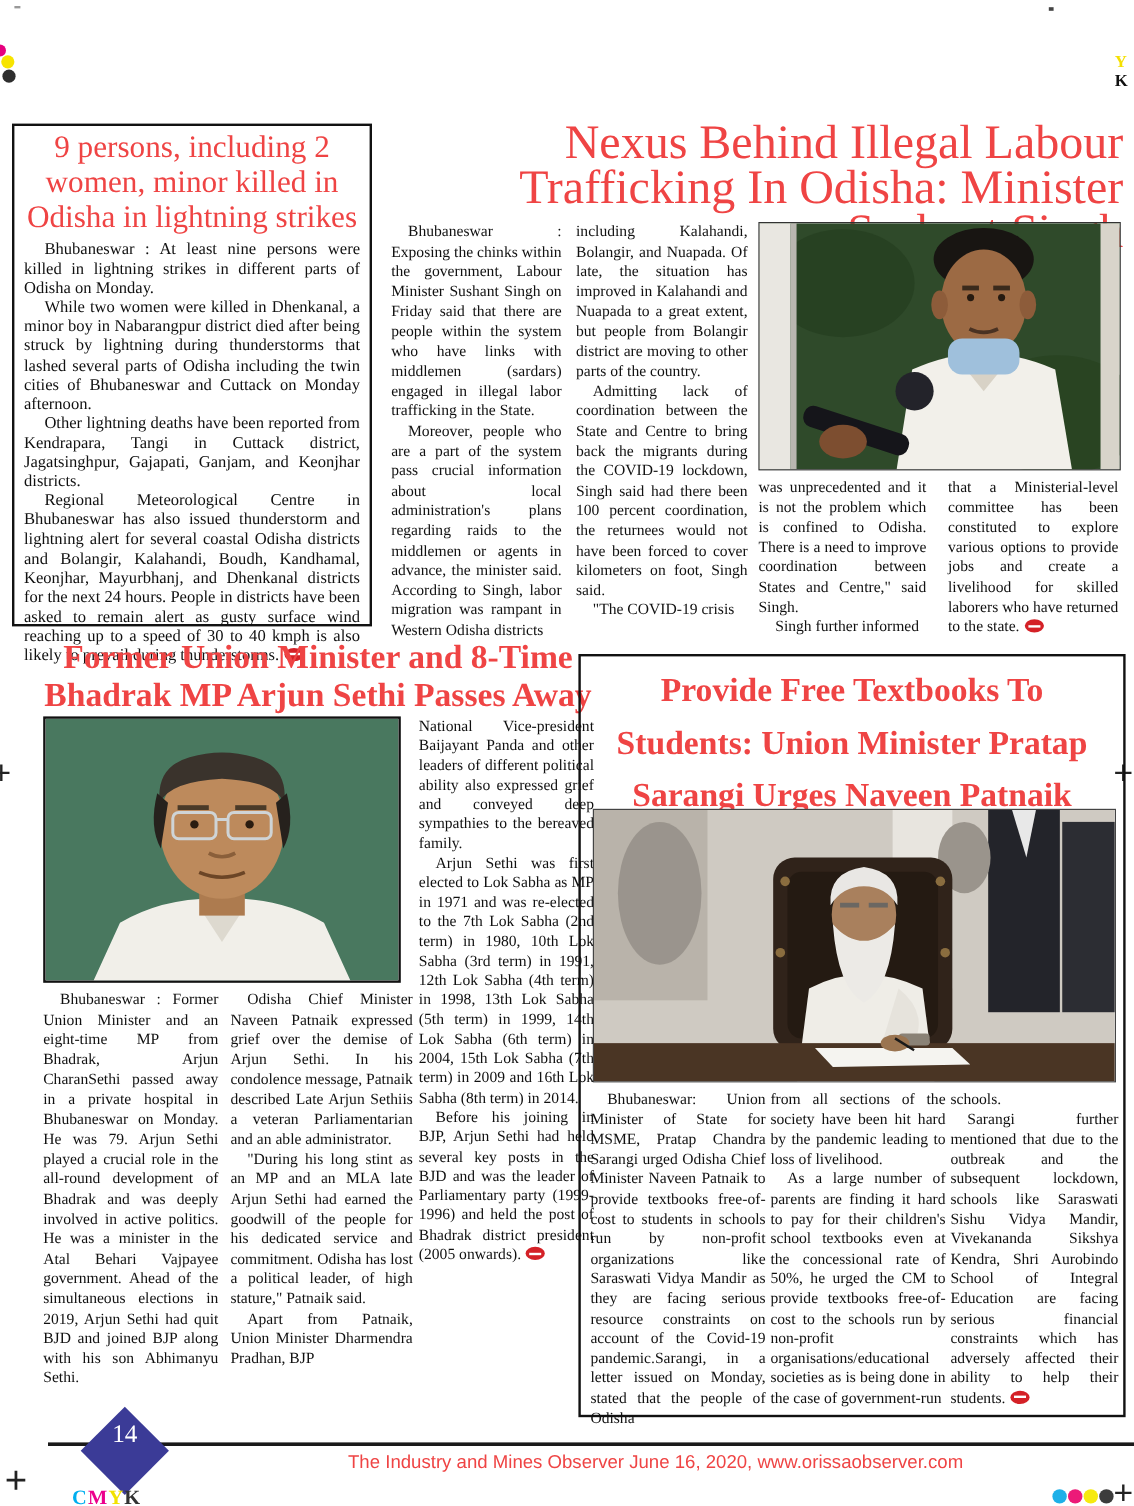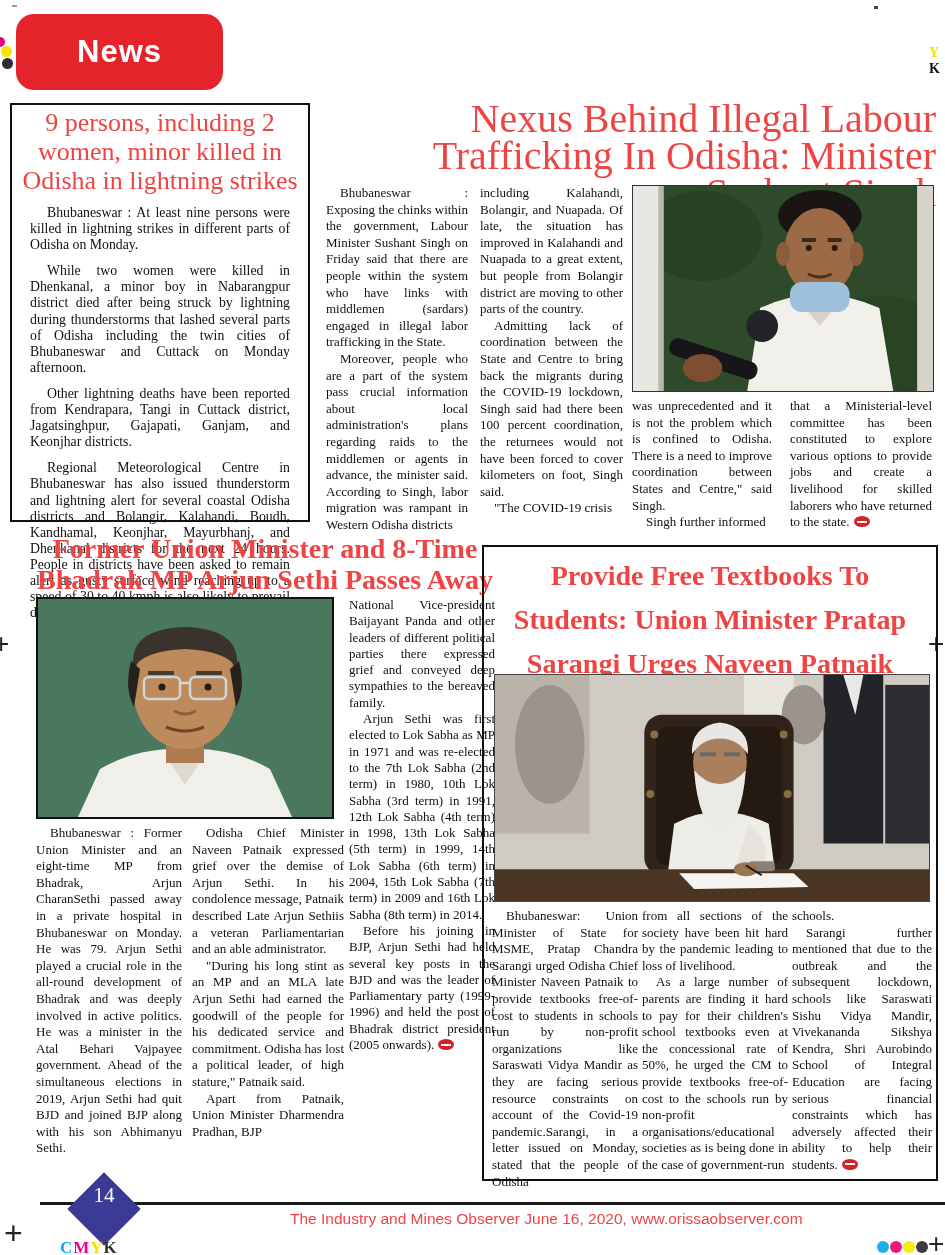--- a/index.html
+++ b/index.html
@@ -20,21 +20,21 @@
   
   h1{margin:0;color:#ef4444;}
   .colp{position:absolute;}
   .colp p{margin:0;text-align:justify;font-size:13px;line-height:16.6px;text-indent:14px;}
   .colp p.ni{text-indent:0;}
 
   
   .a1{position:absolute;left:10px;top:103px;width:300px;height:419px;border:2px solid #111;
       box-sizing:border-box;padding:3px 8px;}
   .a1 h1{font-weight:400;font-size:26px;line-height:29px;text-align:center;margin-bottom:5px;}
-  .a1 p{margin:10px;text-align:justify;font-size:13.8px;line-height:16.1px;text-indent:17px;}
+  .a1 p{margin:0;text-align:justify;font-size:13.8px;line-height:16.1px;text-indent:17px;}
 
   
   .a2{position:absolute;left:326px;top:100px;width:610px;height:432px;}
   .a2 h1{font-weight:400;font-size:40px;line-height:37px;text-align:right;}
   .a2-col1{left:0;top:85px;width:142px;}
   .a2-col2{left:154px;top:85px;width:143px;}
   .a2-photo{position:absolute;left:306px;top:85px;width:302px;height:207px;border:1px solid #333;box-sizing:border-box;}
   .a2-col3{left:306px;top:298px;width:140px;}
   .a2-col4{left:464px;top:298px;width:142px;}
 
@@ -79,23 +79,20 @@
   <div class="abs" style="left:12px;top:5px;width:5px;height:2px;background:#999;"></div>
   <div class="dot" style="left:-5px;top:37px;width:10px;height:10px;background:#e6007e;"></div>
   <div class="dot" style="left:1px;top:46px;width:11px;height:11px;background:#f7e400;"></div>
   <div class="dot" style="left:2px;top:58px;width:11px;height:11px;background:#2e2e2e;"></div>
   <div class="abs" style="left:874px;top:6px;width:4px;height:3px;background:#444;"></div>
   <span class="corner-letter" style="left:929px;top:45px;color:#f5e000;">Y</span>
   <span class="corner-letter" style="left:929px;top:61px;color:#111;">K</span>
   <span class="plus" style="left:-7px;top:628px;font-size:28px;">+</span>
   <span class="plus" style="left:928px;top:628px;font-size:28px;">+</span>
 
-  <div class="badge">
-    <span>News</span>
-  </div>
 
   <section class="a1">
     <h1>9 persons, including 2 women, minor killed in Odisha in lightning strikes</h1>
     <p><span>Bhubaneswar : At least nine persons were killed in lightning strikes in different parts of Odisha on Monday.</span></p>
     <p><span>While two women were killed in Dhenkanal, a minor boy in Nabarangpur district died after being struck by lightning during thunderstorms that lashed several parts of Odisha including the twin cities of Bhubaneswar and Cuttack on Monday afternoon.</span></p>
     <p><span>Other lightning deaths have been reported from Kendrapara, Tangi in Cuttack district, Jagatsinghpur, Gajapati, Ganjam, and Keonjhar districts.</span></p>
     <p><span>Regional Meteorological Centre in Bhubaneswar has also issued thunderstorm and lightning alert for several coastal Odisha districts and Bolangir, Kalahandi, Boudh, Kandhamal, Keonjhar, Mayurbhanj, and Dhenkanal districts for the next 24 hours. People in districts have been asked to remain alert as gusty surface wind reaching up to a speed of 30 to 40 kmph is also likely to prevail during thunderstorms.</span><span class="endmark"></span></p>
   </section>
 
   <section class="a2">
@@ -173,21 +170,21 @@
 
     <div class="colp a3-col1">
       <p><span>Bhubaneswar : Former Union Minister and an eight-time MP from Bhadrak, Arjun CharanSethi passed away in a private hospital in Bhubaneswar on Monday. He was 79. Arjun Sethi played a crucial role in the all-round development of Bhadrak and was deeply involved in active politics. He was a minister in the Atal Behari Vajpayee government. Ahead of the simultaneous elections in 2019, Arjun Sethi had quit BJD and joined BJP along with his son Abhimanyu Sethi.</span></p>
     </div>
     <div class="colp a3-col2">
       <p><span>Odisha Chief Minister Naveen Patnaik expressed grief over the demise of Arjun Sethi. In his condolence message, Patnaik described Late Arjun Sethiis a veteran Parliamentarian and an able administrator.</span></p>
       <p><span>"During his long stint as an MP and an MLA late Arjun Sethi had earned the goodwill of the people for his dedicated service and commitment. Odisha has lost a political leader, of high stature," Patnaik said.</span></p>
       <p><span>Apart from Patnaik, Union Minister Dharmendra Pradhan, BJP</span></p>
     </div>
     <div class="colp a3-col3">
-      <p class="ni"><span>National Vice-president Baijayant Panda and other leaders of different political parties there expressed grief and conveyed deep sympathies to the bereaved family.</span></p>
+      <p class="ni"><span>National Vice-president Baijayant Panda and other leaders of different political ability also expressed grief and conveyed deep sympathies to the bereaved family.</span></p>
       <p><span>Arjun Sethi was first elected to Lok Sabha as MP in 1971 and was re-elected to the 7th Lok Sabha (2nd term) in 1980, 10th Lok Sabha (3rd term) in 1991, 12th Lok Sabha (4th term) in 1998, 13th Lok Sabha (5th term) in 1999, 14th Lok Sabha (6th term) in 2004, 15th Lok Sabha (7th term) in 2009 and 16th Lok Sabha (8th term) in 2014.</span></p>
       <p><span>Before his joining in BJP, Arjun Sethi had held several key posts in the BJD and was the leader of Parliamentary party (1999-1996) and held the post of Bhadrak district president (2005 onwards).</span><span class="endmark"></span></p>
     </div>
   </section>
 
   <section class="a4">
     <h1>Provide Free Textbooks To Students: Union Minister Pratap Sarangi Urges Naveen Patnaik</h1>
 
     <div class="a4-photo">
       <svg width="100%" height="100%" viewBox="0 0 436 228" preserveAspectRatio="none">

